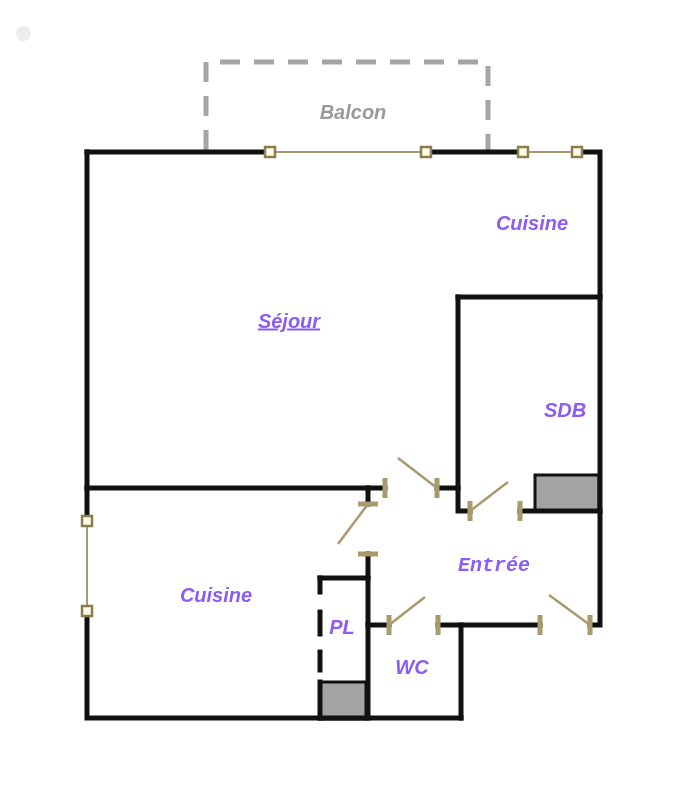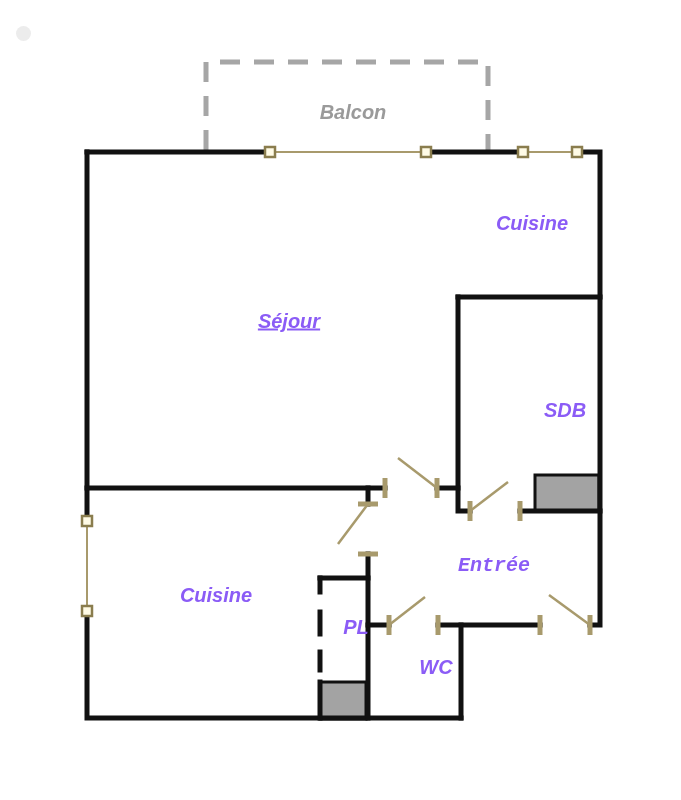--- a/index.html
+++ b/index.html
@@ -94,14 +94,14 @@
     <line x1="590" y1="615" x2="590" y2="635"></line>
   </g>
 </svg>
 
 <div class="label balcon" style="left:353px; top:112px;text-align:right;">Balcon</div>
 <div class="label" style="left:532px; top:223px;">Cuisine</div>
 <div class="label" style="left:289px; top:321px;text-decoration:underline;">Séjour</div>
 <div class="label" style="left:565px; top:398px;margin-top:12px;">SDB</div>
 <div class="label" style="left:494px; top:565px;font-family:Liberation Mono, monospace;">Entrée</div>
 <div class="label" style="left:216px; top:595px;">Cuisine</div>
-<div class="label" style="left:356px; top:627px;">PL</div>
-<div class="label" style="left:412px; top:667px;margin-left:24px;">WC</div>
+<div class="label" style="left:342px; top:627px;">PL</div>
+<div class="label" style="left:412px; top:667px;">WC</div>
 
 </body></html>

